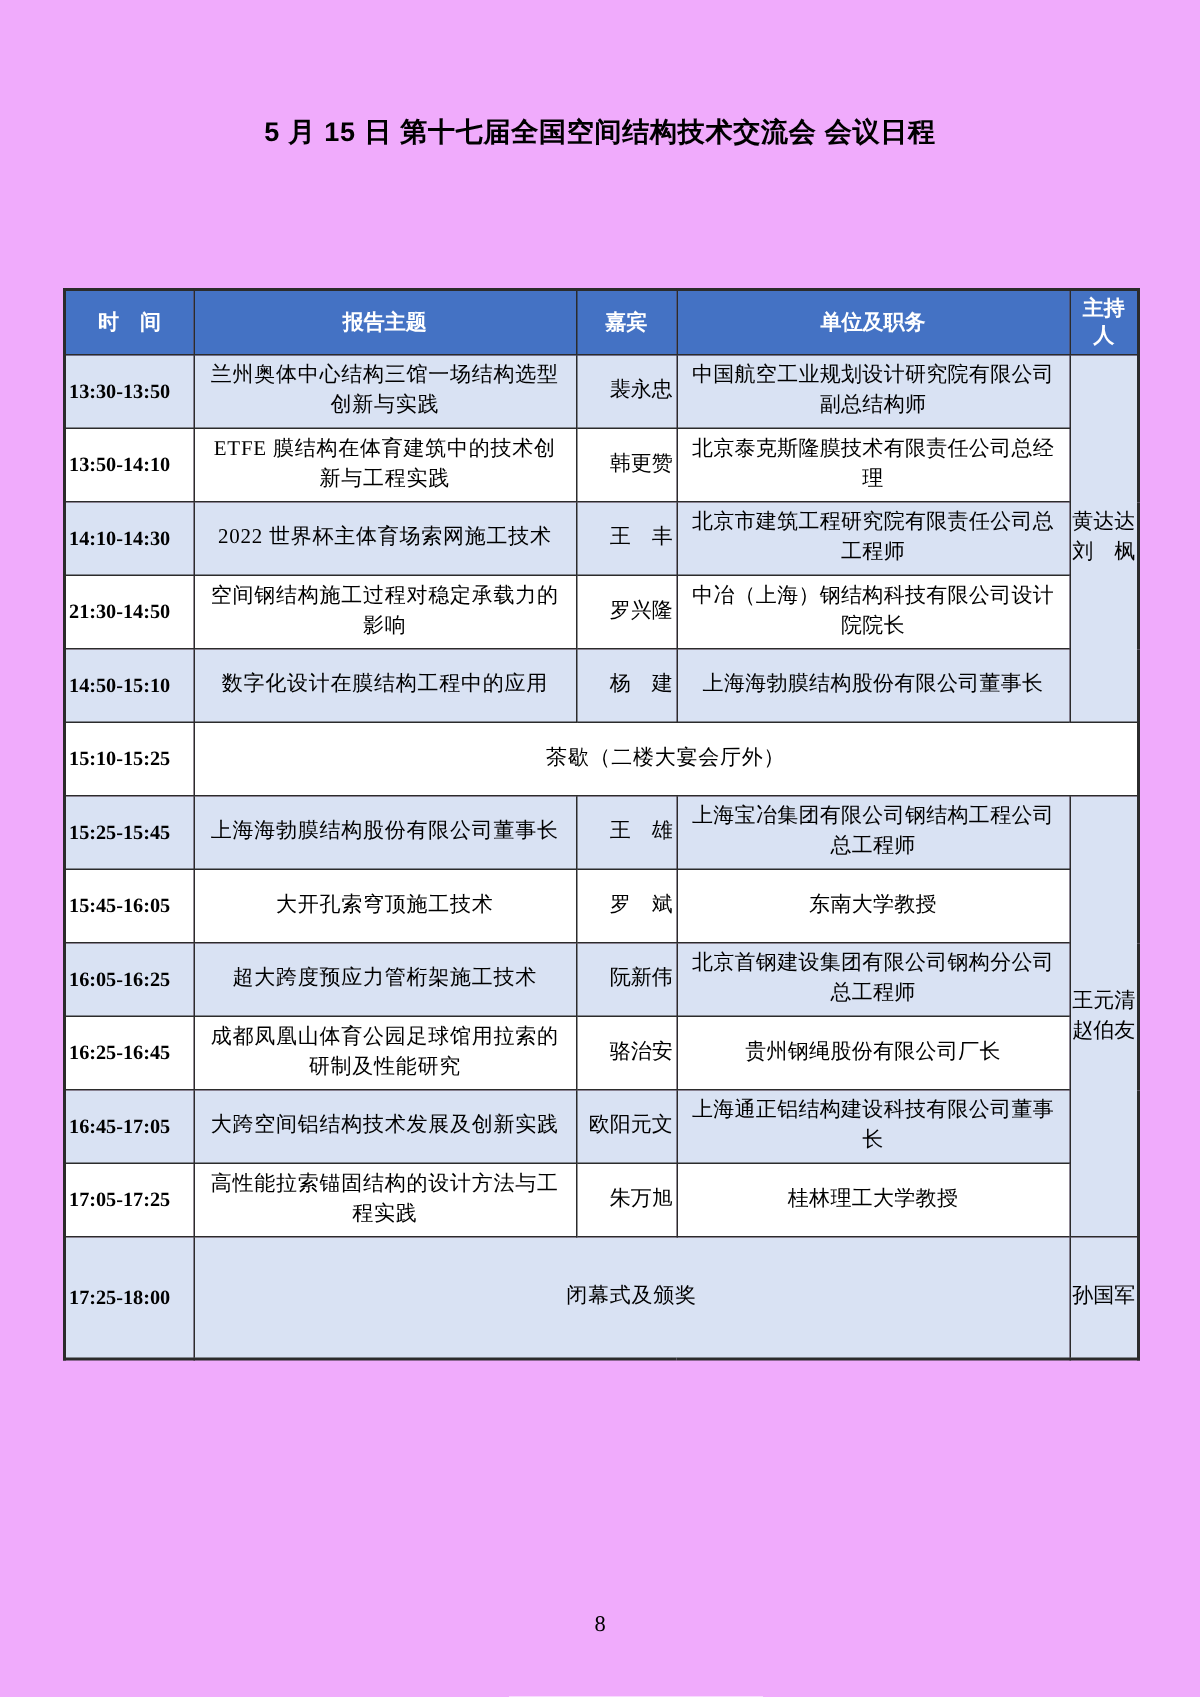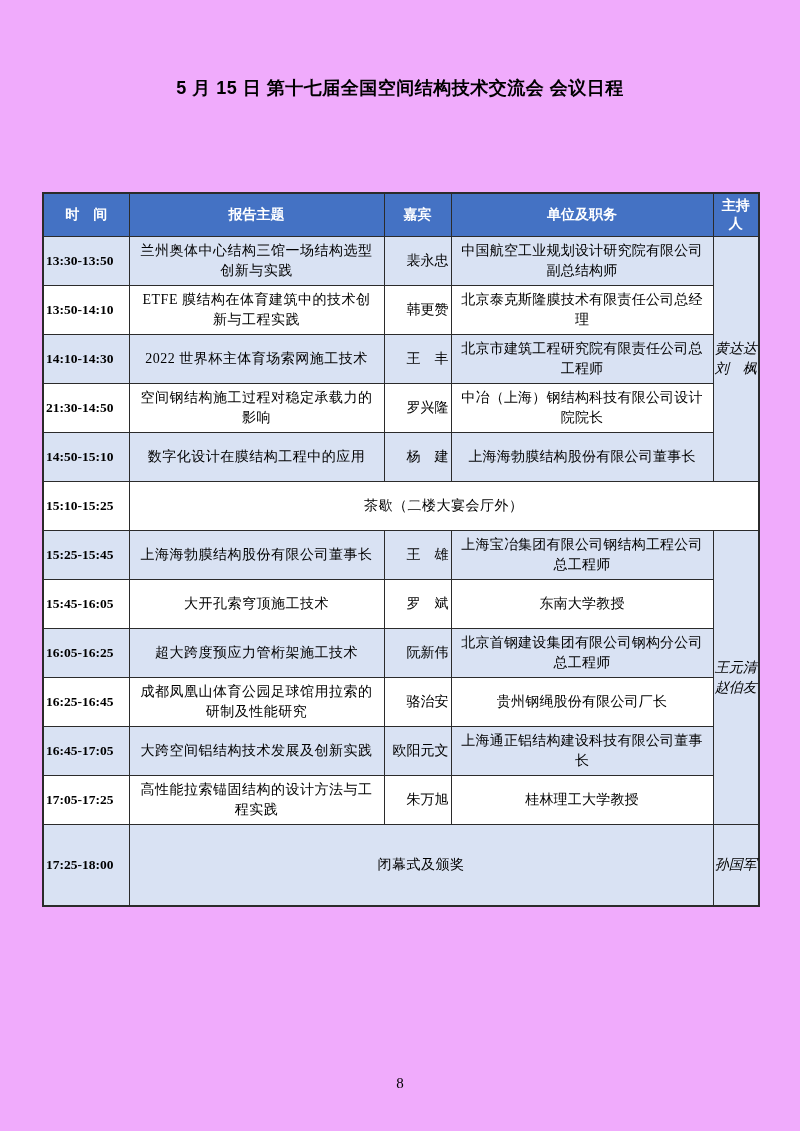--- a/index.html
+++ b/index.html
@@ -60,21 +60,20 @@
   }
   td.topic-col{text-align:center;letter-spacing:0.5px;}
   td.guest-col{text-align:right;padding:4px 2px;}
   td.org-col{text-align:center;letter-spacing:0.2px;}
   td.host-col{
     text-align:center;
     white-space:pre-line;
     background:#D9E2F3 !important;
     padding:20px 1px;
     letter-spacing:0;
-    font-style:italic;
   }
   .page-number{
     position:absolute;top:1075px;left:0;width:100%;
     text-align:center;font-size:15px;
   }
 </style>
 </head>
 <body>
 
 <div class="page">

